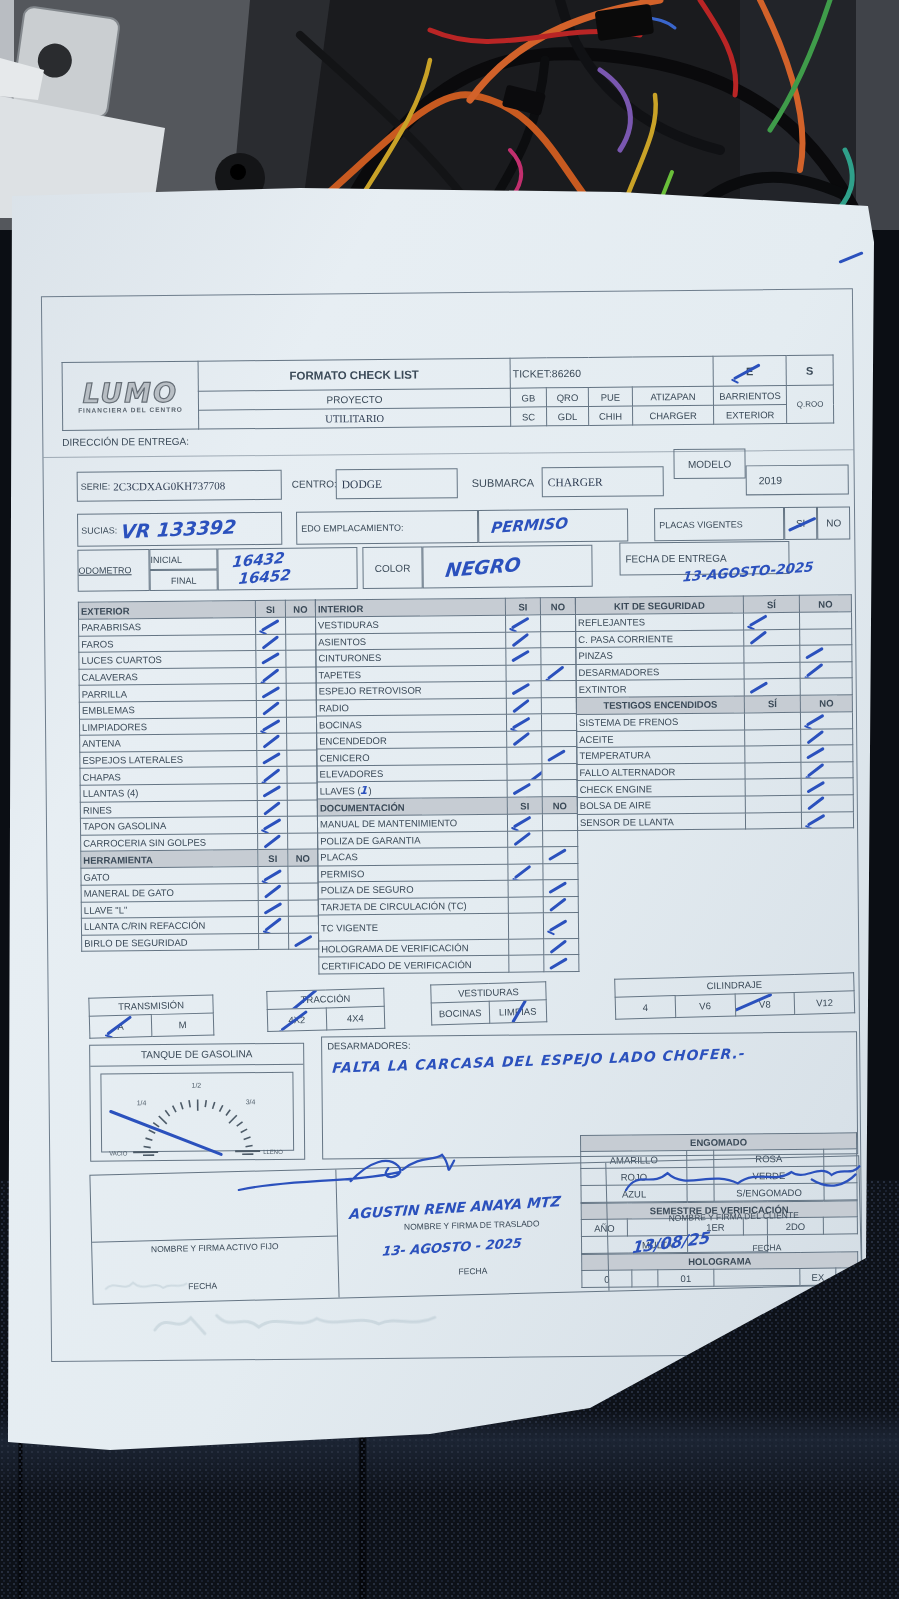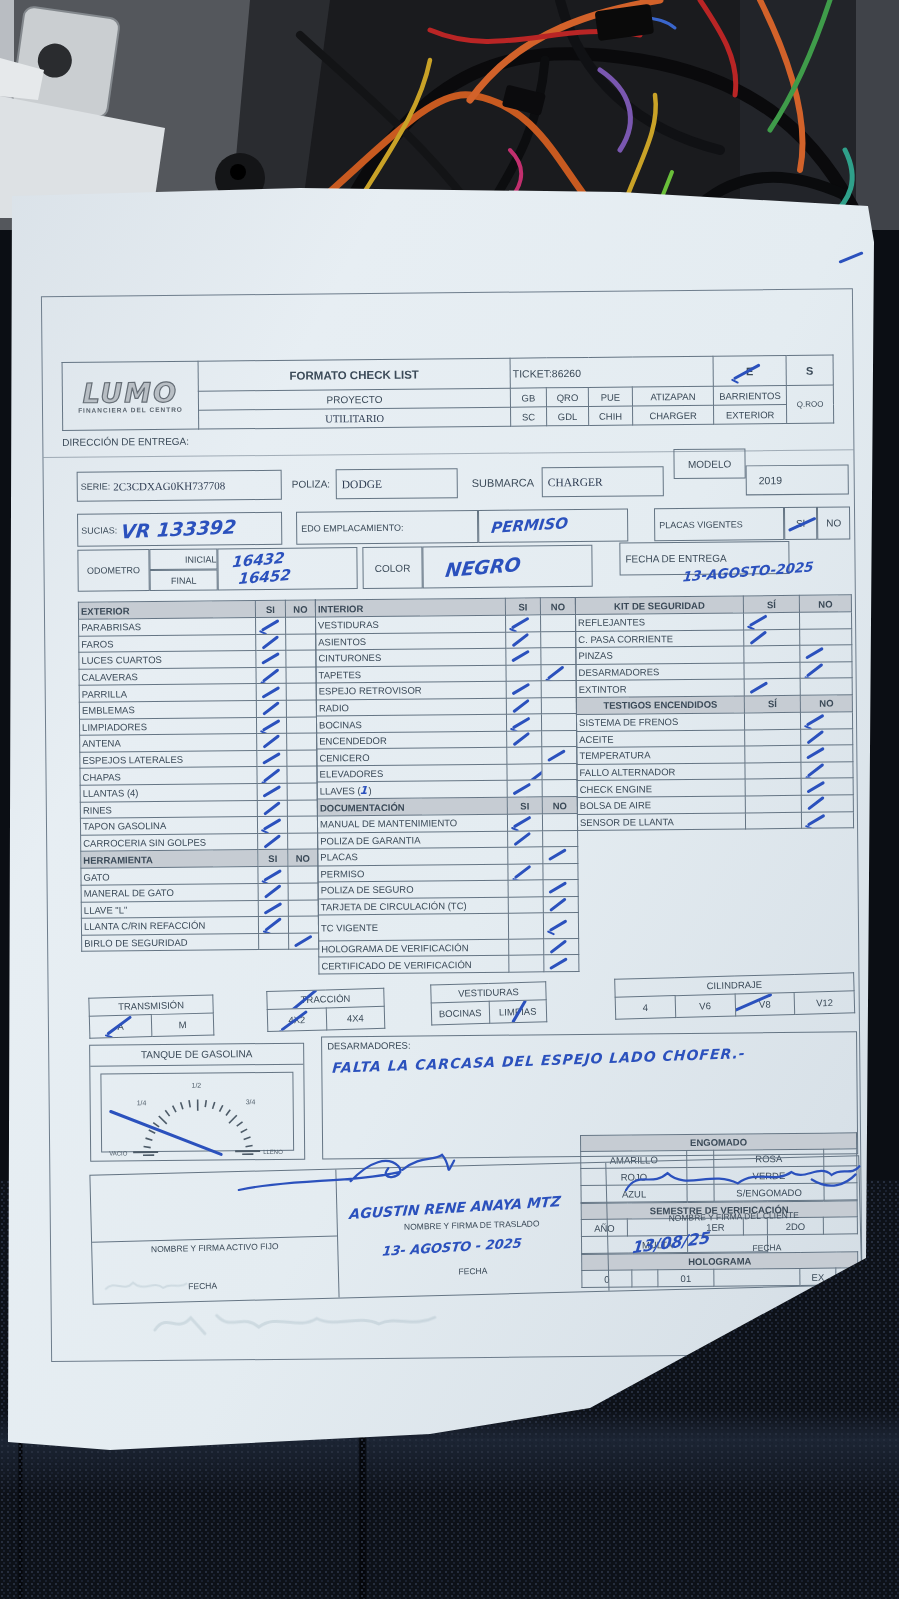--- a/index.html
+++ b/index.html
@@ -159,21 +159,21 @@
       </tbody>
         </table>
 
       <div class="abs" style="left:19px;top:140px;font-size:10px;">DIRECCIÓN DE ENTREGA:</div>
       <div class="abs" style="left:0px;top:160px;width:810px;border-top:1px solid #65758488;"></div>
 
       <div class="cell" style="left:33px;top:175px;width:205px;height:30px;">
         <span class="sm" style="margin-left:3px;">SERIE:</span>
         <span class="serif" style="font-size:11px;margin-left:3px;">2C3CDXAG0KH737708</span>
       </div>
-      <div class="abs" style="left:248px;top:184px;font-size:10px;">POLIZA:</div>
+      <div class="abs" style="left:248px;top:184px;font-size:10px;">CENTRO:</div>
       <div class="cell" style="left:292px;top:175px;width:122px;height:30px;">
         <span class="serif" style="font-size:11.5px;margin-left:5px;">DODGE</span>
       </div>
       <div class="abs" style="left:428px;top:184px;font-size:11px;">SUBMARCA</div>
       <div class="cell" style="left:498px;top:175px;width:122px;height:30px;">
         <span class="serif" style="font-size:11.5px;margin-left:5px;">CHARGER</span>
       </div>
       <div class="cell ctr" style="left:630px;top:158px;width:72px;height:30px;justify-content:center;">
         <span>MODELO</span>
       </div>
@@ -195,24 +195,24 @@
         <span class="sm" style="margin-left:4px;">PLACAS VIGENTES</span>
       </div>
       <div class="cell ctr relcell" style="left:740px;top:217px;width:33px;height:33px;justify-content:center;">
         <span>SI</span>
         <span class="mk" style="left:2px;top:15px;width:30px;transform:rotate(-24deg);"></span>
       </div>
       <div class="cell ctr" style="left:773px;top:217px;width:33px;height:33px;justify-content:center;">
         <span>NO</span>
       </div>
 
-      <div class="cell ctr" style="left:33px;top:253px;width:72px;height:42px;justify-content:center;">
+      <div class="cell ctr" style="left:33px;top:253px;width:72px;height:42px;justify-content:flex-start;text-decoration:underline;">
         <span class="sm">ODOMETRO</span>
       </div>
-      <div class="cell ctr" style="left:105px;top:253px;width:68px;height:21px;justify-content:flex-end;">
+      <div class="cell ctr" style="left:105px;top:253px;width:68px;height:21px;justify-content:flex-start;">
         <span class="sm">INICIAL</span>
       </div>
       <div class="cell ctr" style="left:105px;top:274px;width:68px;height:21px;justify-content:center;">
         <span class="sm">FINAL</span>
       </div>
       <div class="cell" style="left:173px;top:253px;width:140px;height:42px;flex-direction:column;align-items:flex-start;justify-content:center;">
         <span class="hand" style="font-size:15px;margin-left:14px;transform:rotate(-4deg) skewX(-10deg);">16432</span>
         <span class="hand" style="font-size:15px;margin-left:20px;margin-top:2px;transform:rotate(-4deg) skewX(-10deg);">16452</span>
       </div>
       <div class="cell ctr" style="left:318px;top:253px;width:60px;height:42px;justify-content:center;">

